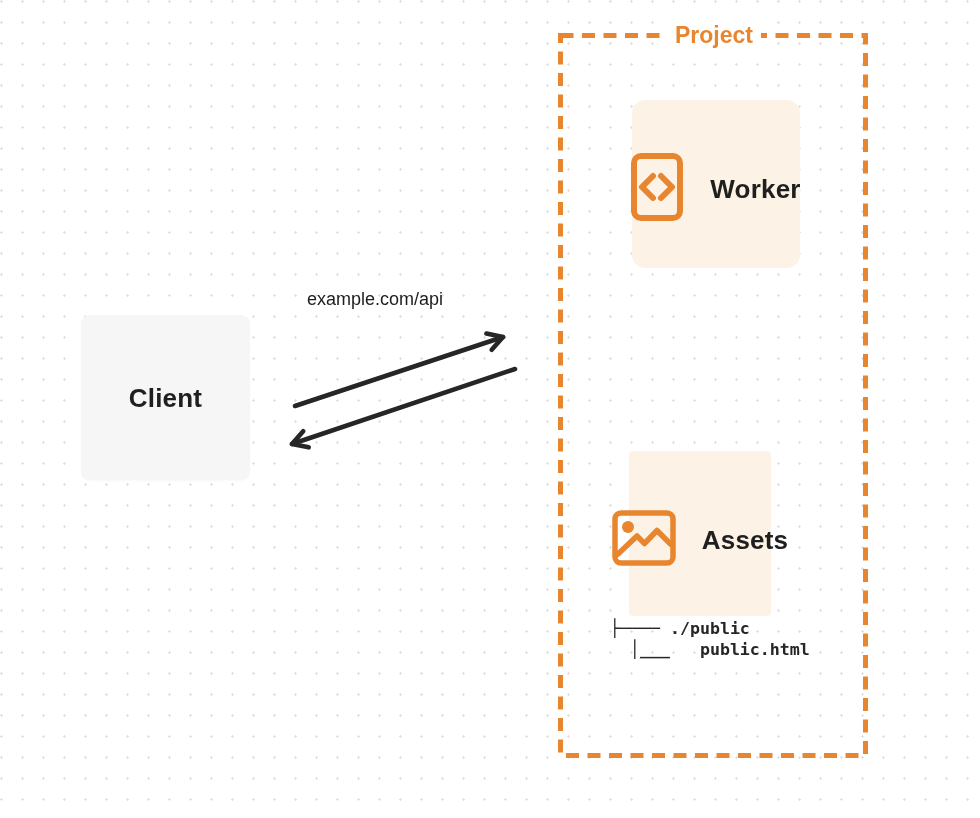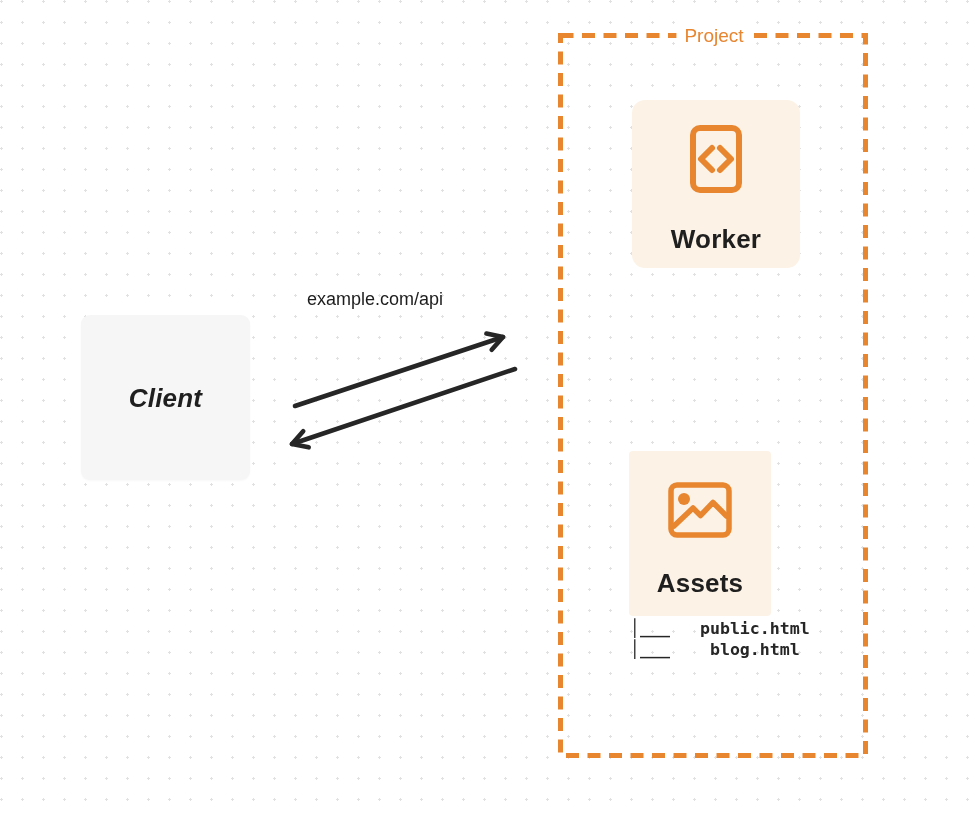--- a/index.html
+++ b/index.html
@@ -18,41 +18,40 @@
 
   svg.overlay {
     position: absolute;
     left: 0; top: 0;
     width: 980px; height: 818px;
   }
 
   .card {
     position: absolute;
     display: flex;
-    flex-direction: column;
+    flex-direction: row;
     align-items: center;
     justify-content: center;
     box-sizing: border-box;
   }
 
   .card-label {
     font-size: 26px;
     font-weight: 700;
     color: #1f1f1f;
     line-height: 30px;
     letter-spacing: 0.2px;
   }
 
   .client-card {
     left: 81px; top: 315px;
     width: 169px; height: 165px;
     background: #f6f6f7;
     border-radius: 9px;
     box-shadow: 0 1px 2px rgba(0,0,0,0.03);
-    font-style: italic;
   }
 
   .worker-card {
     left: 632px; top: 100px;
     width: 168px; height: 168px;
     background: #fcf3e6;
     border-radius: 13px;
     gap: 27px;
     padding-top: 10px;
   }
@@ -63,22 +62,22 @@
     background: #fcf3e6;
     border-radius: 4px;
     gap: 26px;
     padding-top: 12px;
   }
 
   .project-label {
     position: absolute;
     left: 714px; top: 21px;
     transform: translateX(-50%);
-    font-size: 19px;
-    font-weight: 400;
+    font-size: 23px;
+    font-weight: 700;
     line-height: 29px;
     color: #e8852f;
     background: #ffffff;
     padding: 0 8px;
     white-space: nowrap;
   }
 
   .request-label {
     position: absolute;
     left: 307px; top: 289px;
@@ -144,15 +143,15 @@
     <span>
       <svg width="64" height="56" viewBox="0 0 64 56" aria-hidden="true">
         <rect x="3" y="3" width="58" height="50" rx="6" fill="none" stroke="#e8852f" stroke-width="5.5"></rect>
         <circle cx="16" cy="17" r="6" fill="#e8852f"></circle>
         <path d="M6 44 L25 26 L32.5 33.5 L45 20.5 L58.5 34" fill="none" stroke="#e8852f" stroke-width="5.5" stroke-linejoin="round" stroke-linecap="round"></path>
       </svg>
     </span>
     <span class="card-label">Assets</span>
   </div>
 
-  <pre class="file-tree"><div>  │___   public.html</div><div>  │___    blog.html</div></pre>
+  <pre class="file-tree"><div>├──── ./public</div><div>  │___   public.html</div></pre>
 
 </div>
 
 </body></html>

